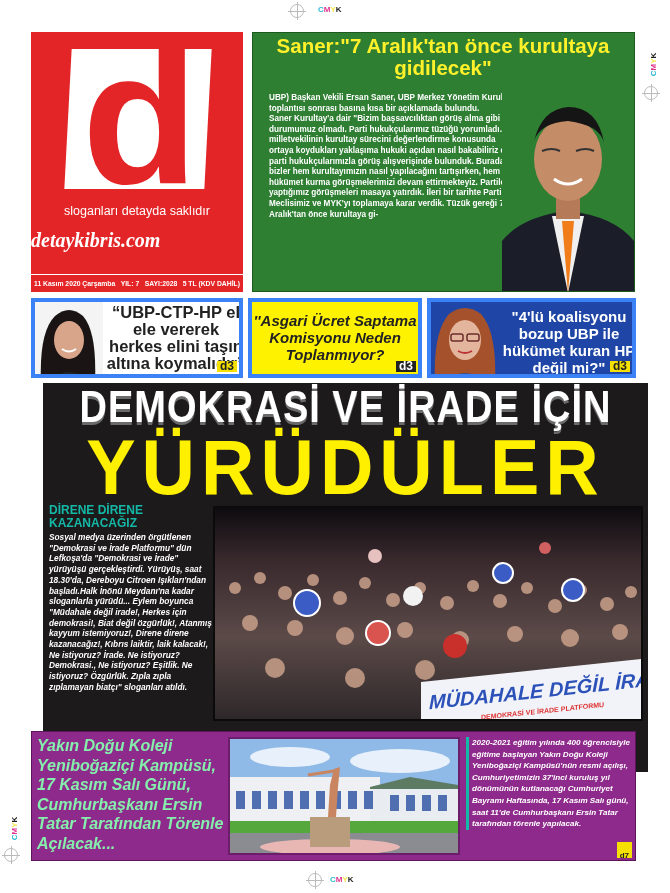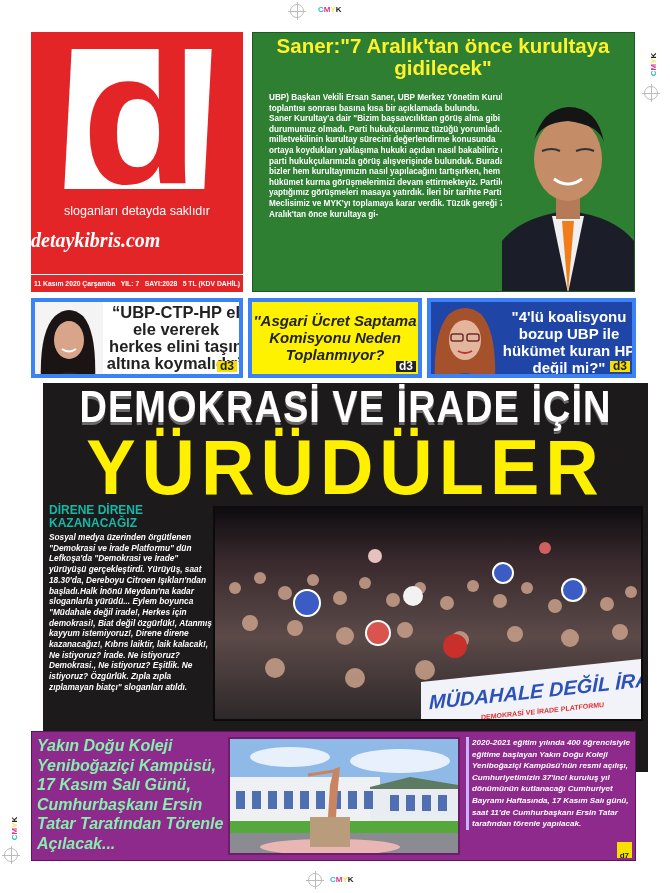--- a/index.html
+++ b/index.html
@@ -52,21 +52,21 @@
   .body-text { position: absolute; left: 6px; top: 149px; width: 165px; color: #fff; font-size: 8.3px; line-height: 10.7px; font-weight: bold; font-style: italic; }
   .crowd-photo { position: absolute; left: 170px; top: 123px; width: 430px; height: 215px; background: #1a1618; border: 2px solid #0b0b0b; overflow: hidden; }
   .banner { position: absolute; right: 0; bottom: 0; width: 220px; height: 60px; background: #f2f3f8; transform: skewY(-6deg); transform-origin: right bottom; }
   .banner-text { position: absolute; left: 8px; top: 10px; color: #2c52b9; font-weight: bold; font-style: italic; font-size: 20px; white-space: nowrap; }
   .banner-sub { position: absolute; left: 60px; top: 38px; color: #d33; font-size: 7px; font-weight: bold; }
 
   
   .bottom-story { position: absolute; left: 31px; top: 731px; width: 605px; height: 130px; background: #8e2a8c; border: 1px solid #5d145b; overflow: hidden; }
   .bottom-headline { position: absolute; left: 5px; top: 4px; width: 190px; color: #86efac; font-weight: bold; font-style: italic; font-size: 16px; line-height: 19.5px; }
   .campus-photo { position: absolute; left: 196px; top: 5px; width: 232px; height: 118px; overflow: hidden; border: 2px solid #6d1e6b; }
-  .bottom-body { position: absolute; left: 434px; top: 5px; width: 168px; color: #fff; font-size: 8.1px; line-height: 11.6px; font-weight: bold; font-style: italic; border-left: 3px solid #c4b5fd; padding-left: 3px; }
+  .bottom-body { position: absolute; left: 434px; top: 5px; width: 168px; color: #fff; font-size: 8.1px; line-height: 11.6px; font-weight: bold; font-style: italic; border-left: 3px solid #14b8a6; padding-left: 3px; }
   .tag-d7 { position: absolute; right: 3px; bottom: 2px; background: #f5e000; color: #222; font-size: 8px; font-weight: bold; padding: 8px 3px; height: 11px; line-height: 11px; }
 </style>
 </head>
 <body>
 
 <div class="reg" style="left:290px;top:4px;"></div>
 <div class="cmyk" style="left:318px;top:5px;">
   <span class="c">C</span><span class="m">M</span><span class="y">Y</span><span class="k">K</span>
 </div>
 <div class="cmyk vert" style="left:642px;top:60px;">

